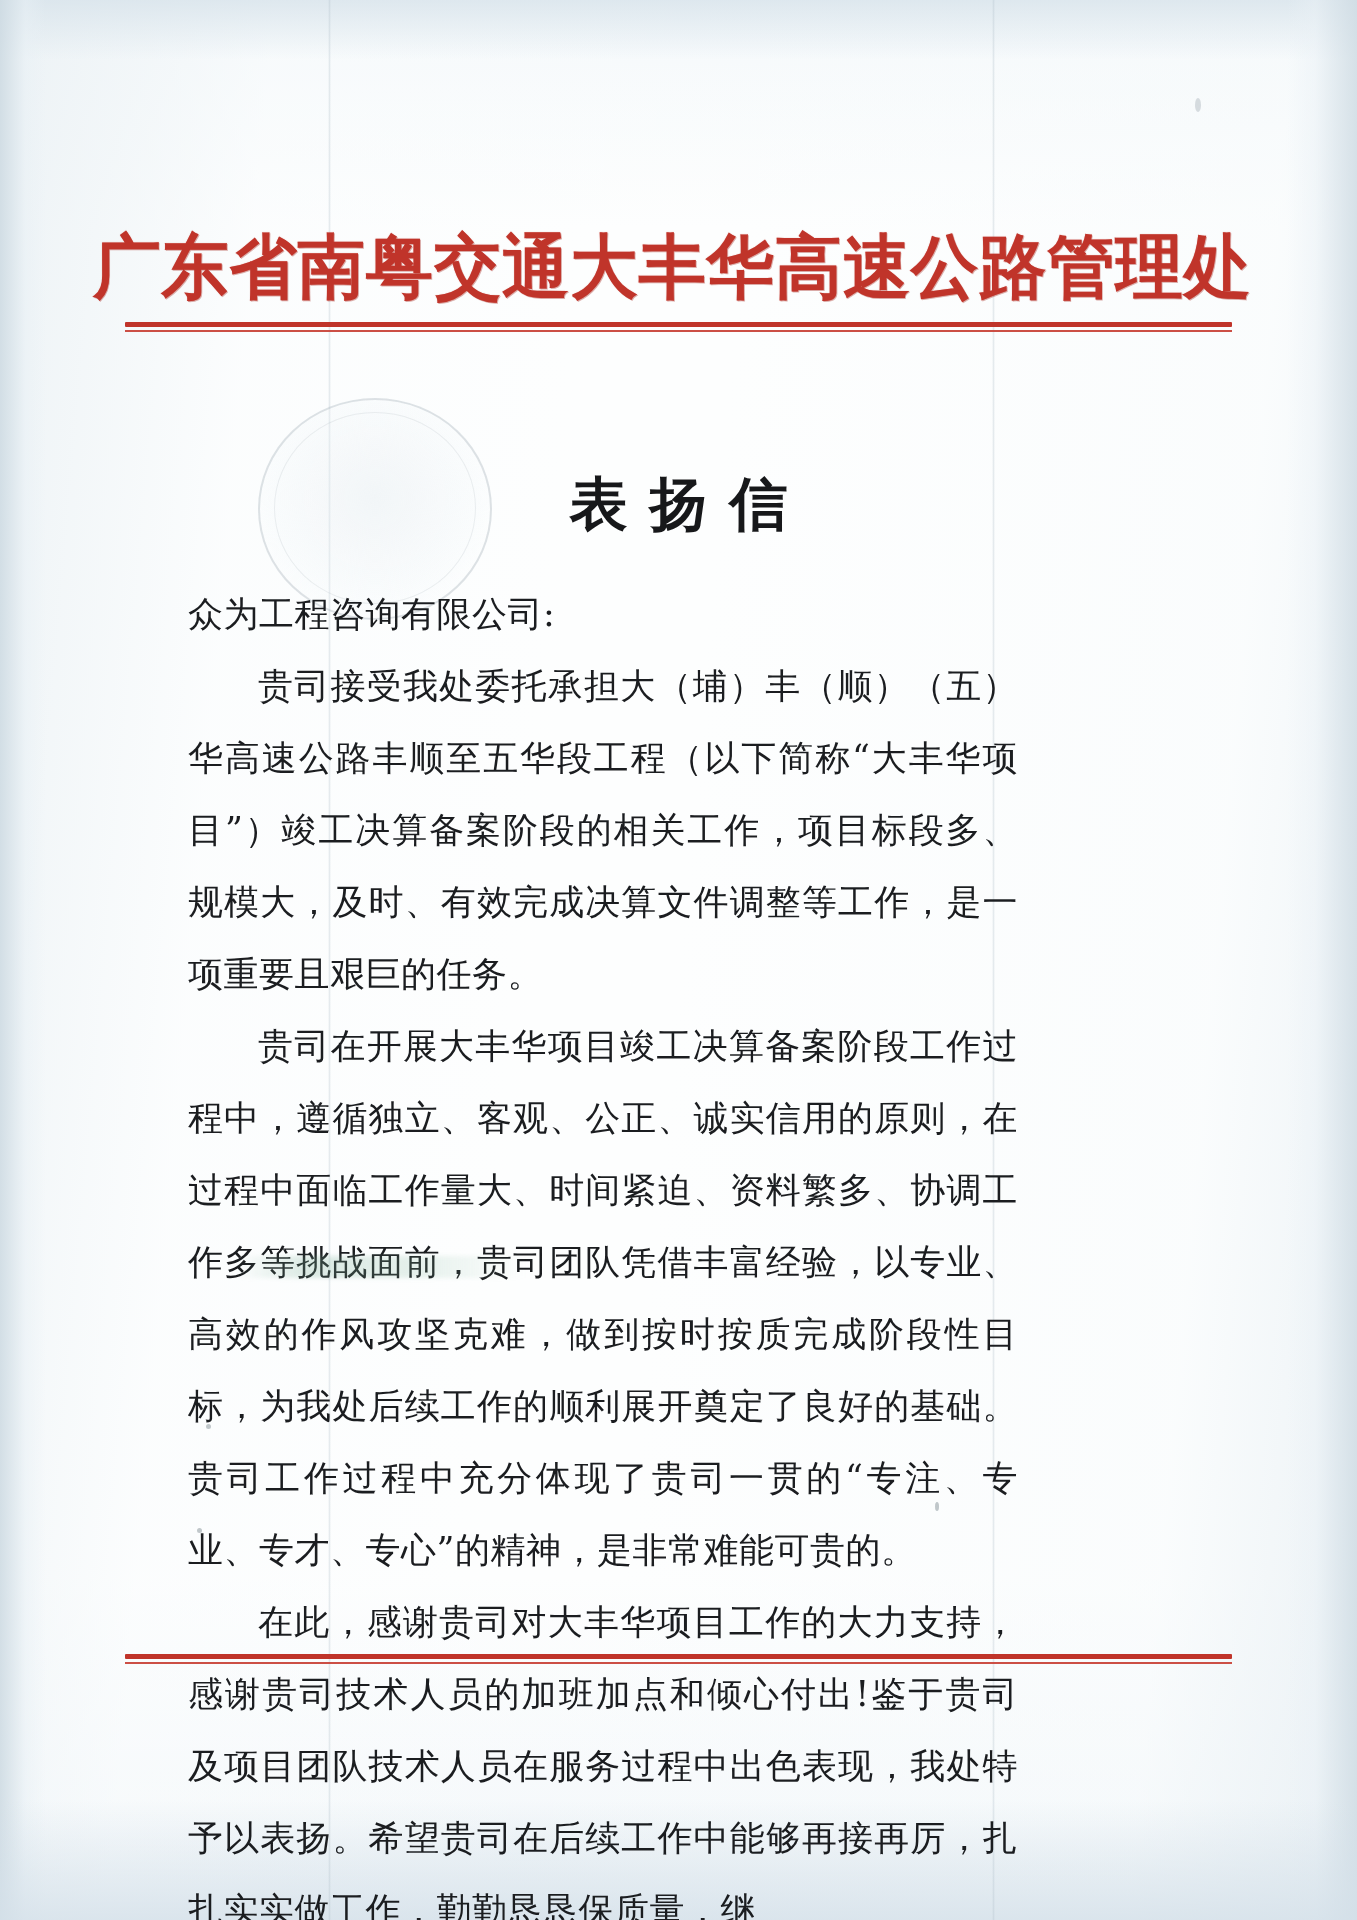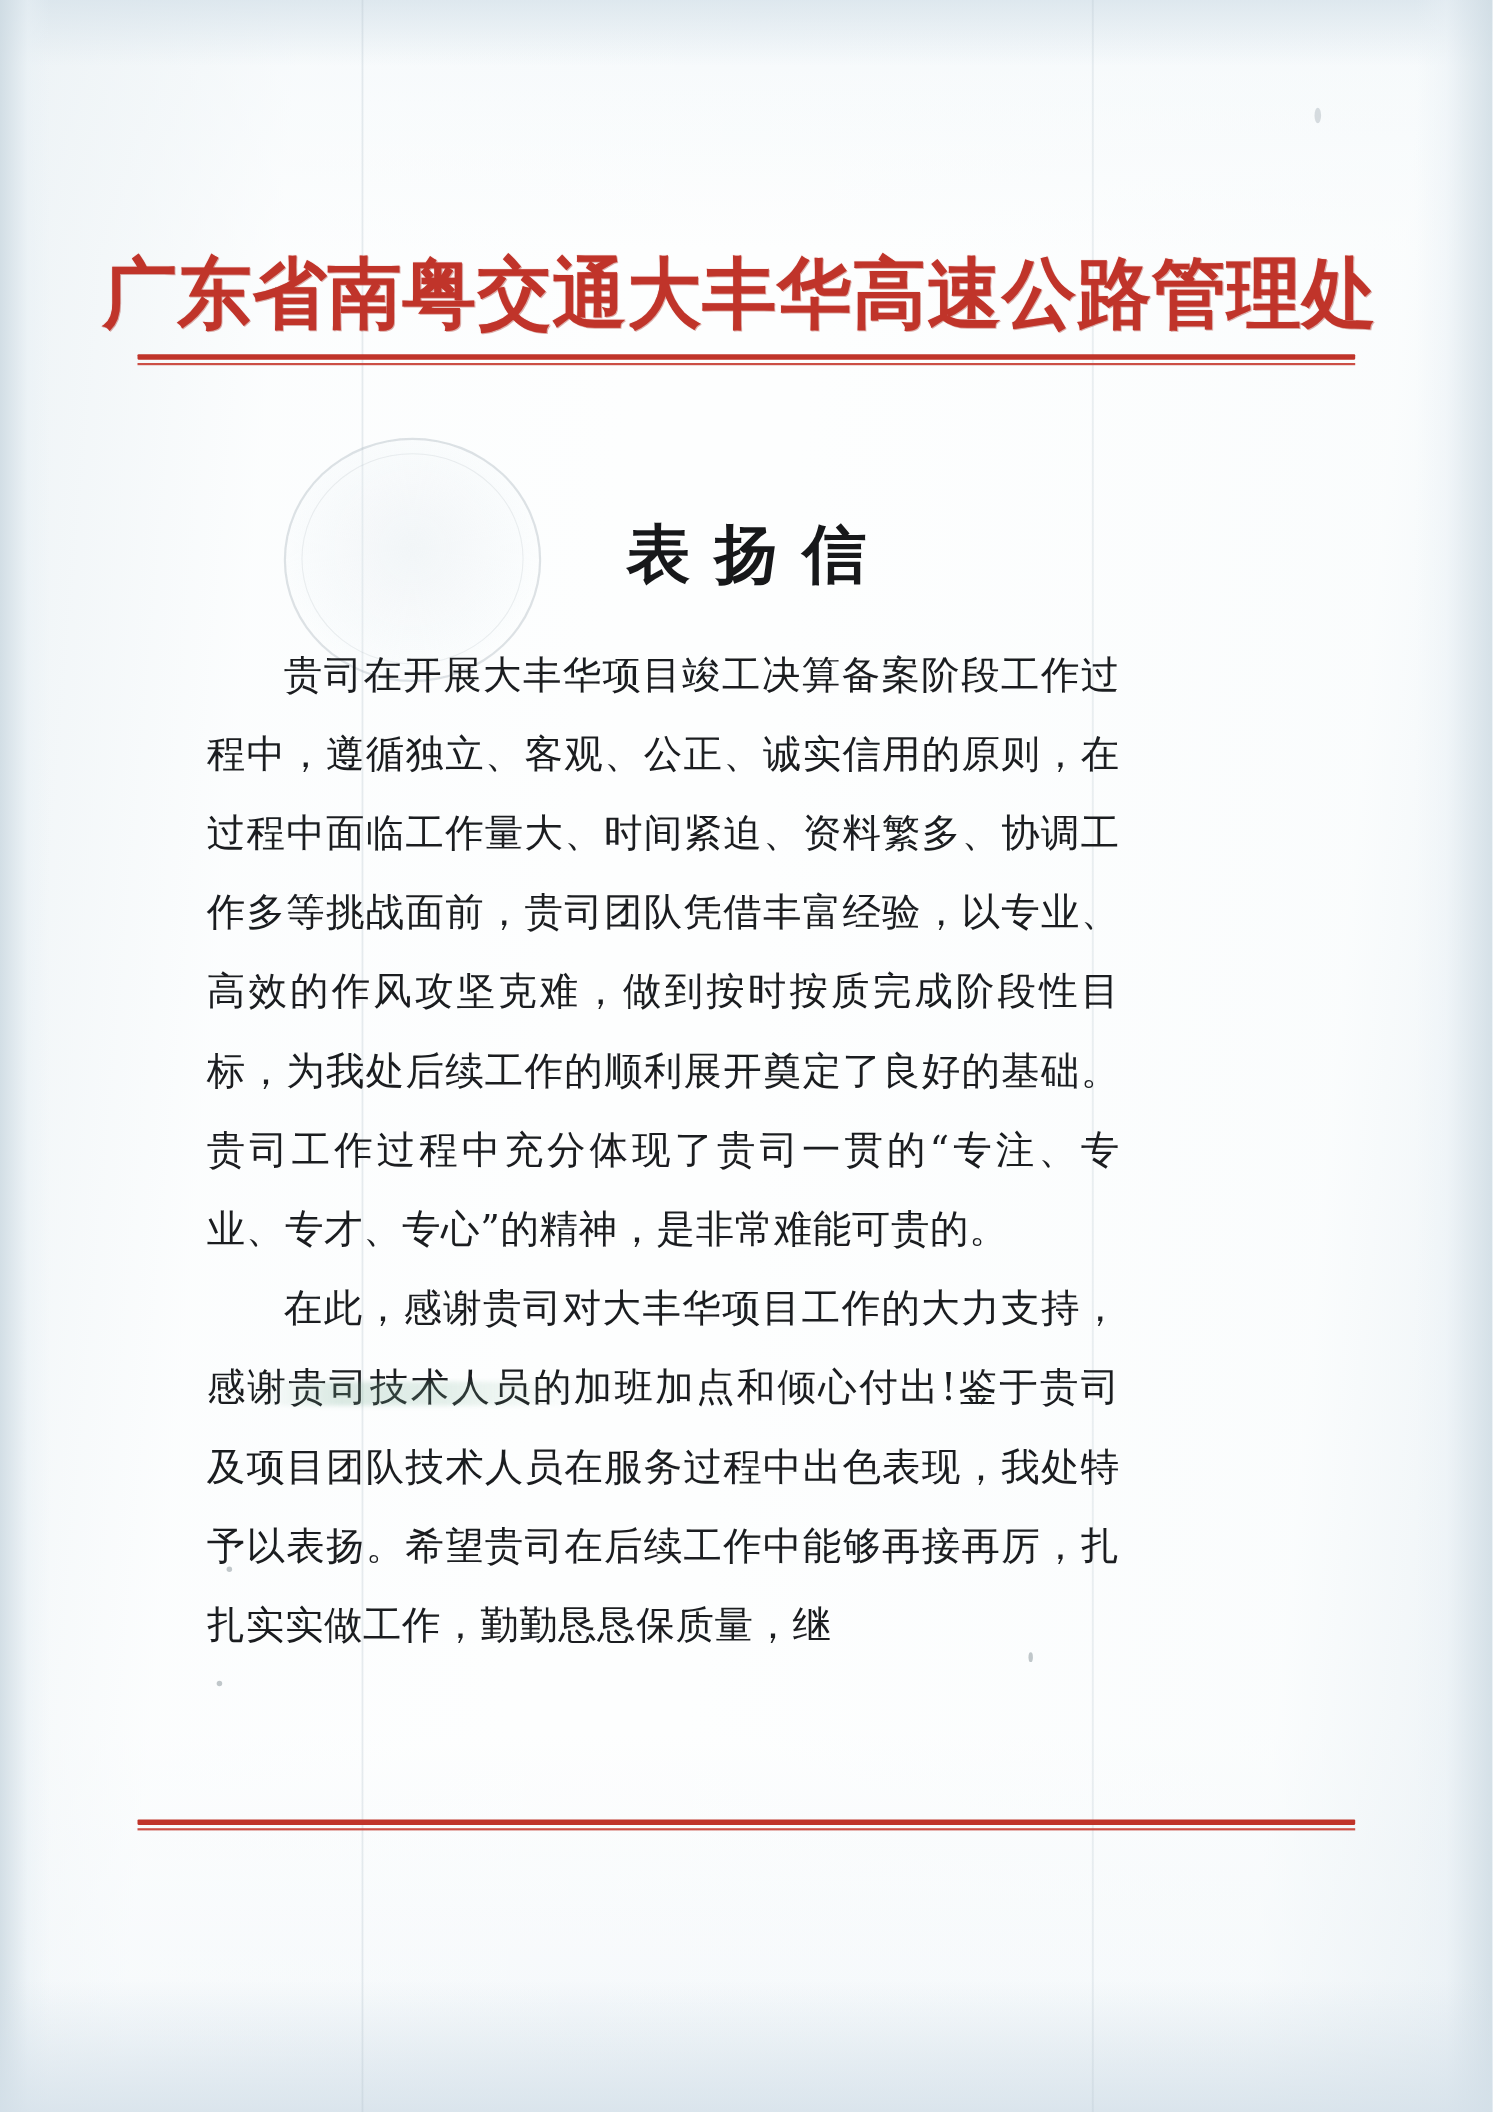--- a/index.html
+++ b/index.html
@@ -199,20 +199,22 @@
   <div class="rule-top">
     <div class="rule-thick"></div>
     <div class="rule-thin"></div>
   </div>
 
   <div class="seal-watermark"></div>
 
   <div class="doc-title">表扬信</div>
 
   <div class="body-text">
+    <p>众为工程咨询有限公司:</p>
+    <p class="indent">贵司接受我处委托承担大（埔）丰（顺）（五）华高速公路丰顺至五华段工程（以下简称“大丰华项目”）竣工决算备案阶段的相关工作，项目标段多、规模大，及时、有效完成决算文件调整等工作，是一项重要且艰巨的任务。</p>
     <p class="indent">贵司在开展大丰华项目竣工决算备案阶段工作过程中，遵循独立、客观、公正、诚实信用的原则，在过程中面临工作量大、时间紧迫、资料繁多、协调工作多等挑战面前，贵司团队凭借丰富经验，以专业、高效的作风攻坚克难，做到按时按质完成阶段性目标，为我处后续工作的顺利展开奠定了良好的基础。贵司工作过程中充分体现了贵司一贯的“专注、专业、专才、专心”的精神，是非常难能可贵的。</p>
     <p class="indent">在此，感谢贵司对大丰华项目工作的大力支持，感谢贵司技术人员的加班加点和倾心付出!鉴于贵司及项目团队技术人员在服务过程中出色表现，我处特予以表扬。希望贵司在后续工作中能够再接再厉，扎扎实实做工作，勤勤恳恳保质量，继</p>
   </div>
 
   <div class="green-smudge"></div>
   <div class="ink-speck" style="left:206px; top:1424px; width:5px; height:5px;"></div>
   <div class="ink-speck" style="left:197px; top:1528px; width:5px; height:5px;"></div>
   <div class="ink-speck" style="left:935px; top:1502px; width:4px; height:9px;"></div>
   <div class="ink-speck" style="left:1195px; top:98px; width:6px; height:14px; background:rgba(150,160,168,0.35);"></div>
 

